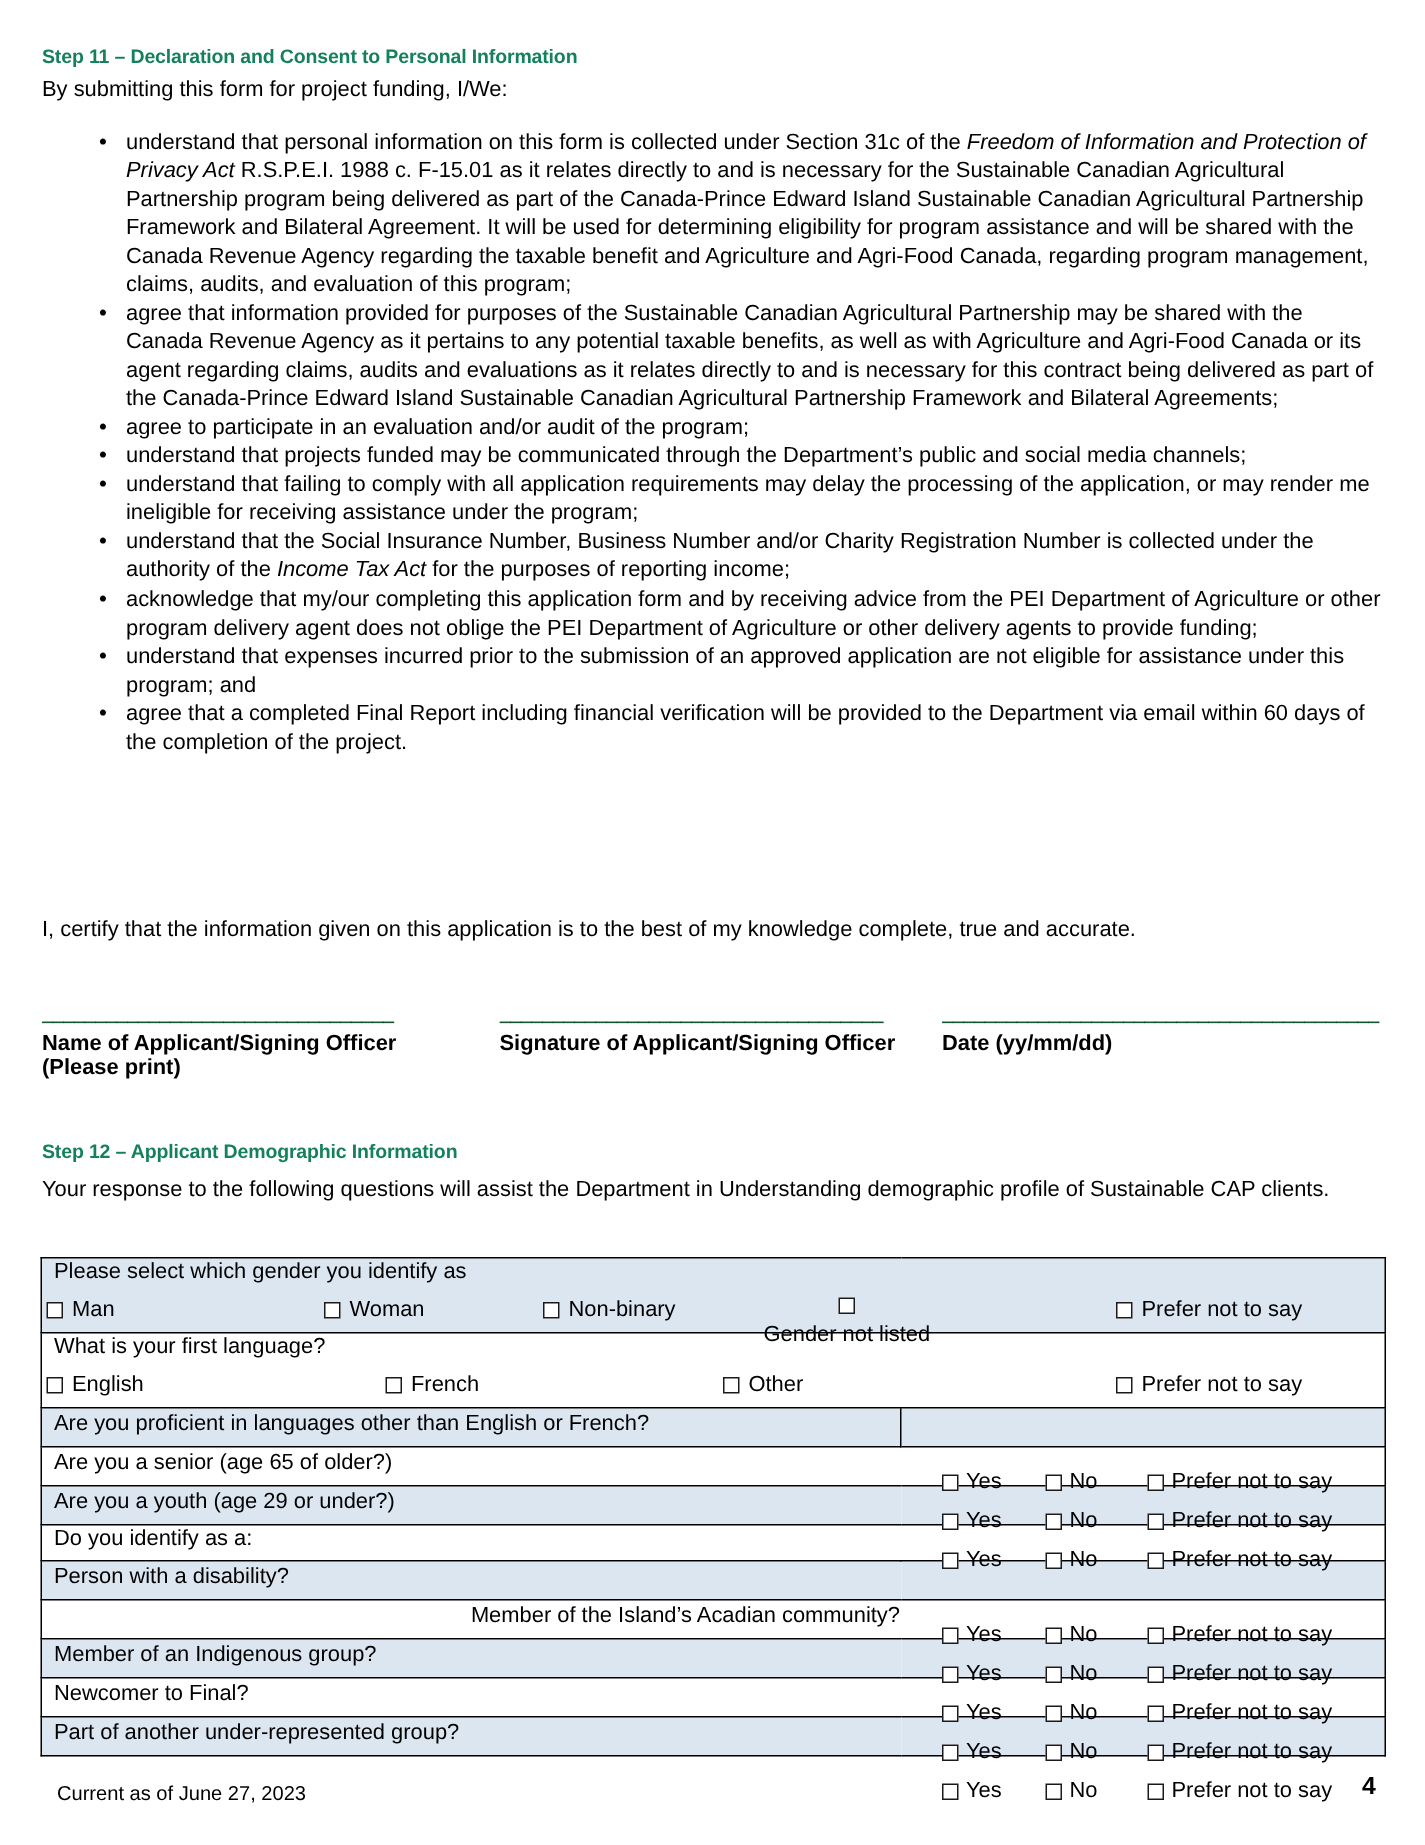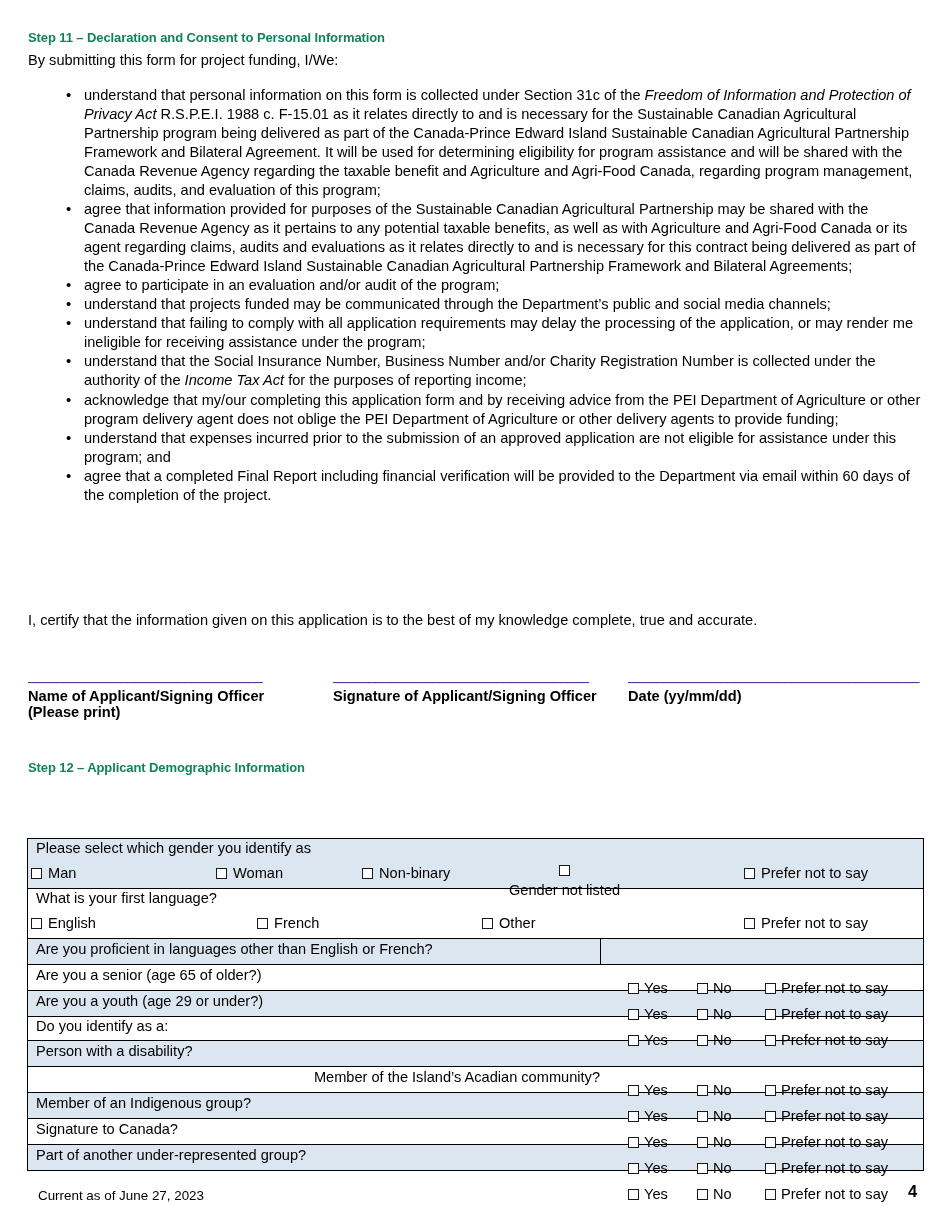--- a/index.html
+++ b/index.html
@@ -93,21 +93,21 @@
   .sig-col { position: absolute; top: 0; }
   .sig-rule {
     font-family: "Liberation Serif", serif;
     font-size: 15px;
     letter-spacing: -0.4px;
     white-space: nowrap;
     overflow: hidden;
     display: block;
     height: 16px;
     font-weight: bold;
-    color: #4c1d95;
+    color: #14532d;
   }
   .sig-label {
     font-weight: bold;
     font-size: 14.6px;
     display: block;
     margin-top: 4px;
     white-space: nowrap;
   }
   .sig-label2 {
     font-weight: bold;
@@ -245,20 +245,21 @@
 
     <div class="sig-col" id="sig-col-date">
       <span class="sig-rule">_________________________________________</span>
       <span class="sig-label">Date (yy/mm/dd)</span>
     </div>
 
   </div>
 
   <div class="section-heading" id="step12-heading">Step 12 – Applicant Demographic Information</div>
 
+  <div id="step12-intro">Your response to the following questions will assist the Department in Understanding demographic profile of Sustainable CAP clients.</div>
 
   <table id="demographic-table">
     <colgroup>
       <col style="width:573px">
       <col style="width:69px">
       <col style="width:68px">
       <col style="width:186px">
     </colgroup>
     <tbody id="demographic-tbody">
         <tr>
@@ -437,21 +438,21 @@
               </label>
               <label class="ans" style="left: 164px;">
                 <span class="cb"></span>
                 <span>Prefer not to say</span>
               </label>
             </div>
           </td>
         </tr>
         <tr>
           <td class="plain" style="border-right-color: transparent;">
-            <div class="row-question q-text">Signature to Canada?</div>
+            <div class="row-question q-text">Newcomer to Final?</div>
           </td>
           <td colspan="3" class="plain" style="border-left-color: transparent;">
             <div class="ans-cell">
               <label class="ans" style="left: 27px;">
                 <span class="cb"></span>
                 <span>Yes</span>
               </label>
               <label class="ans" style="left: 96px;">
                 <span class="cb"></span>
                 <span>No</span>

